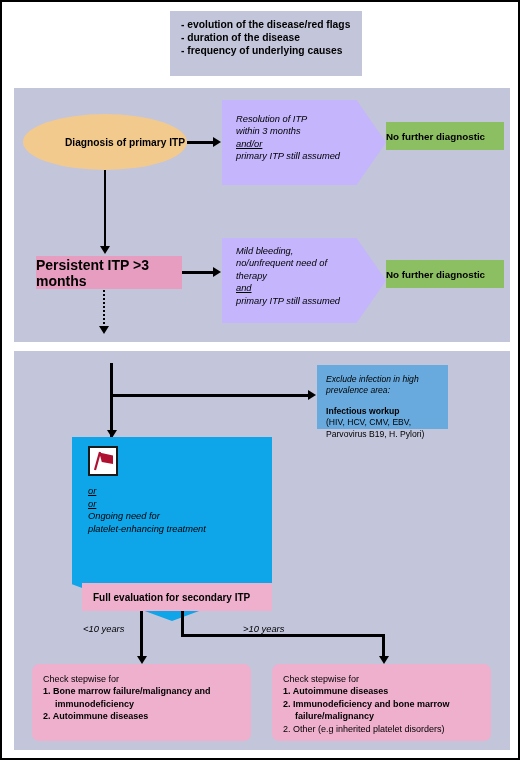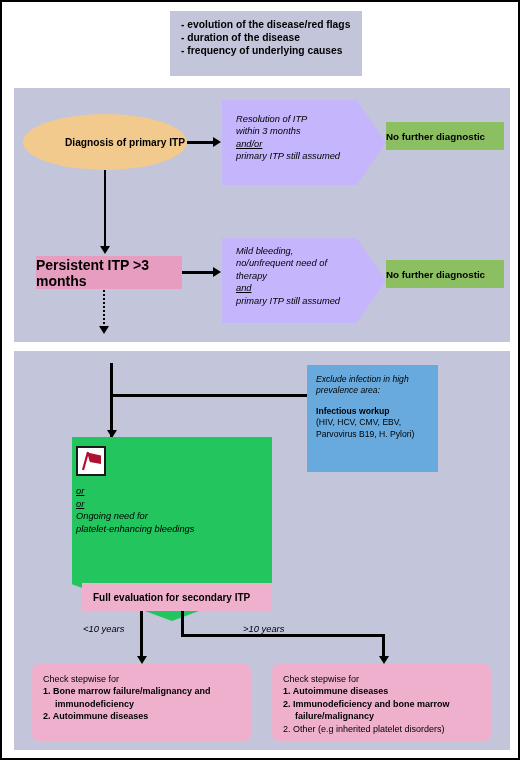--- a/index.html
+++ b/index.html
@@ -78,33 +78,33 @@
   #pink-persist{
     position:absolute;left:22px;top:168px;width:146px;height:33px;
     background:#e79dbf;
     display:flex;align-items:center;justify-content:center;
   }
   #pink-persist span{font-size:14px;font-weight:bold;color:#000;}
 
   
   
   #blue-box{
-    position:absolute;left:293px;top:14px;width:131px;height:107px;
+    position:absolute;left:303px;top:14px;width:131px;height:64px;
     background:#68aade;
     box-sizing:border-box;padding:9px 0 0 9px;
   }
   #blue-box .bt{font-size:8.6px;line-height:11.4px;color:#000;white-space:nowrap;}
 
   
   #pentagon{
     position:absolute;left:58px;top:86px;width:200px;height:184px;
-    background:#22c55e;
+    background:#0ea5e9;
     -webkit-clip-path:polygon(0 0, 100% 0, 100% 80%, 50% 100%, 0 80%);
     clip-path:polygon(0 0, 100% 0, 100% 80%, 50% 100%, 0 80%);
-    box-sizing:border-box;padding:9px 0 0 4px;
+    box-sizing:border-box;padding:9px 0 0 16px;
   }
   #flag-icon{
     width:30px;height:30px;background:#ffffff;border:2px solid #1a1a1a;
     box-sizing:border-box;position:relative;
   }
   #pentagon .pt{font-size:9.3px;font-style:italic;line-height:12.6px;color:#000;white-space:nowrap;}
   #pent-text{margin-top:9px;}
 
   
   #pink-full{
@@ -220,21 +220,21 @@
       <div id="flag-icon">
         <svg width="26" height="26" viewBox="0 0 26 26">
           <line x1="5" y1="22" x2="10" y2="4" stroke="#b01030" stroke-width="2.2"></line>
           <path d="M9.2 4.5 L23 7.5 L23 16 L11.8 14 Z" fill="#b01030"></path>
         </svg>
       </div>
       <div id="pent-text">
         <div class="pt u">or</div>
         <div class="pt u">or</div>
         <div class="pt">Ongoing need for</div>
-        <div class="pt">platelet-enhancing bleedings</div>
+        <div class="pt">platelet-enhancing treatment</div>
       </div>
     </div>
 
     <div id="pink-full">
       <span>Full evaluation for secondary ITP</span>
     </div>
 
     <div class="ln" style="left:126px;top:260px;width:2.5px;height:48px;"></div>
     <div class="arrowhead ah-down" style="left:122.5px;top:305px;"></div>
 

